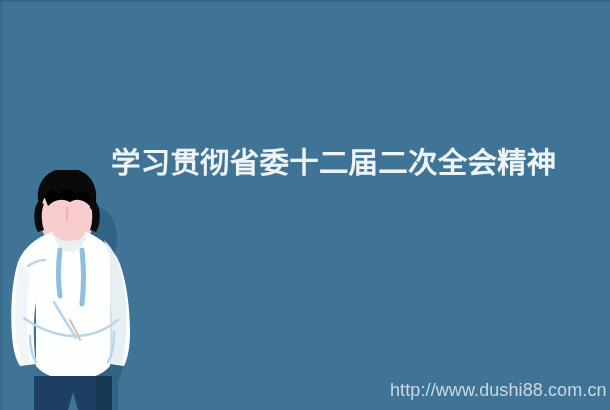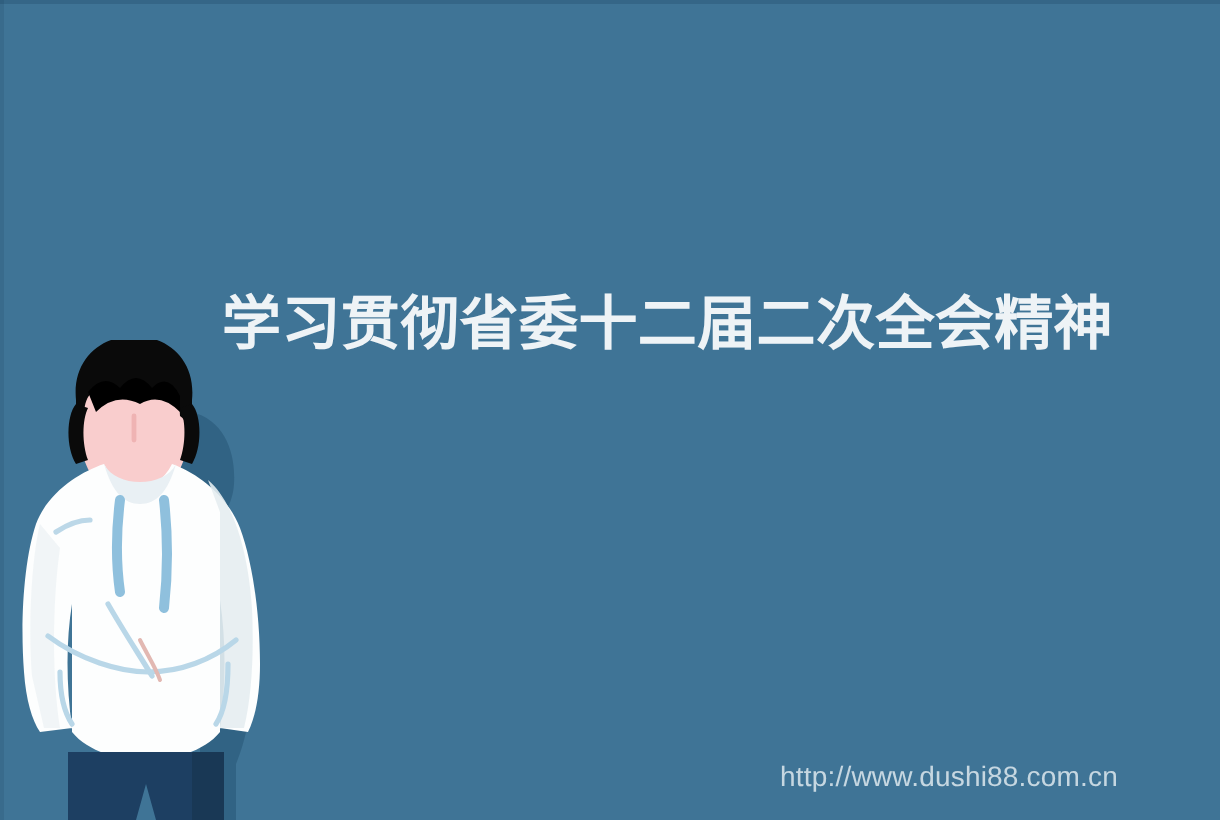--- a/index.html
+++ b/index.html
@@ -47,21 +47,21 @@
     overflow: visible;
   }
 
   
   #watermark {
     position: absolute;
     left: 390px;
     top: 380px;
     z-index: 5;
     color: rgba(232,240,244,0.80);
-    font-size: 14px;
+    font-size: 18px;
     letter-spacing: 0.1px;
     white-space: nowrap;
   }
 
   
   #figure {
     position: absolute;
     left: 0;
     top: 170px;
     width: 150px;

